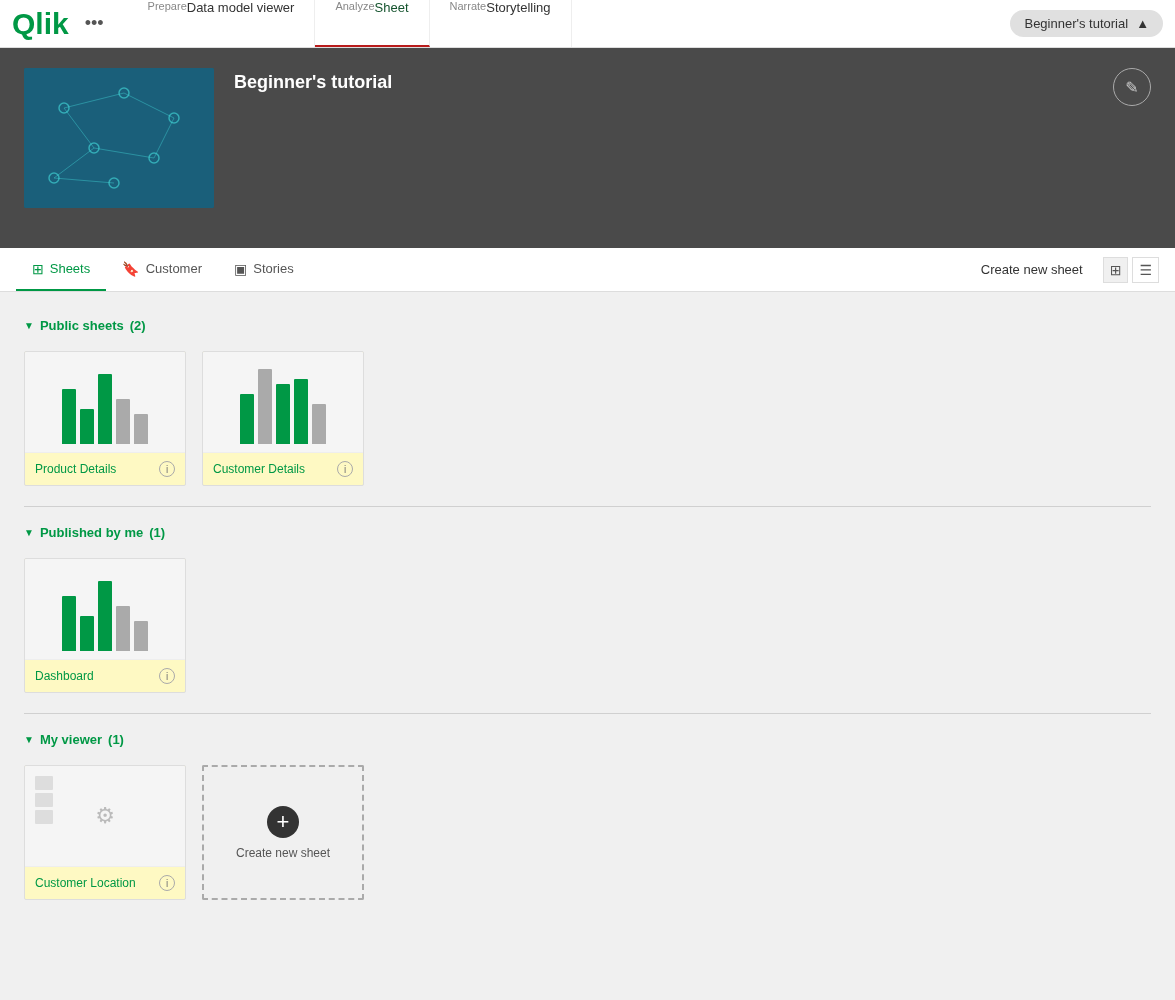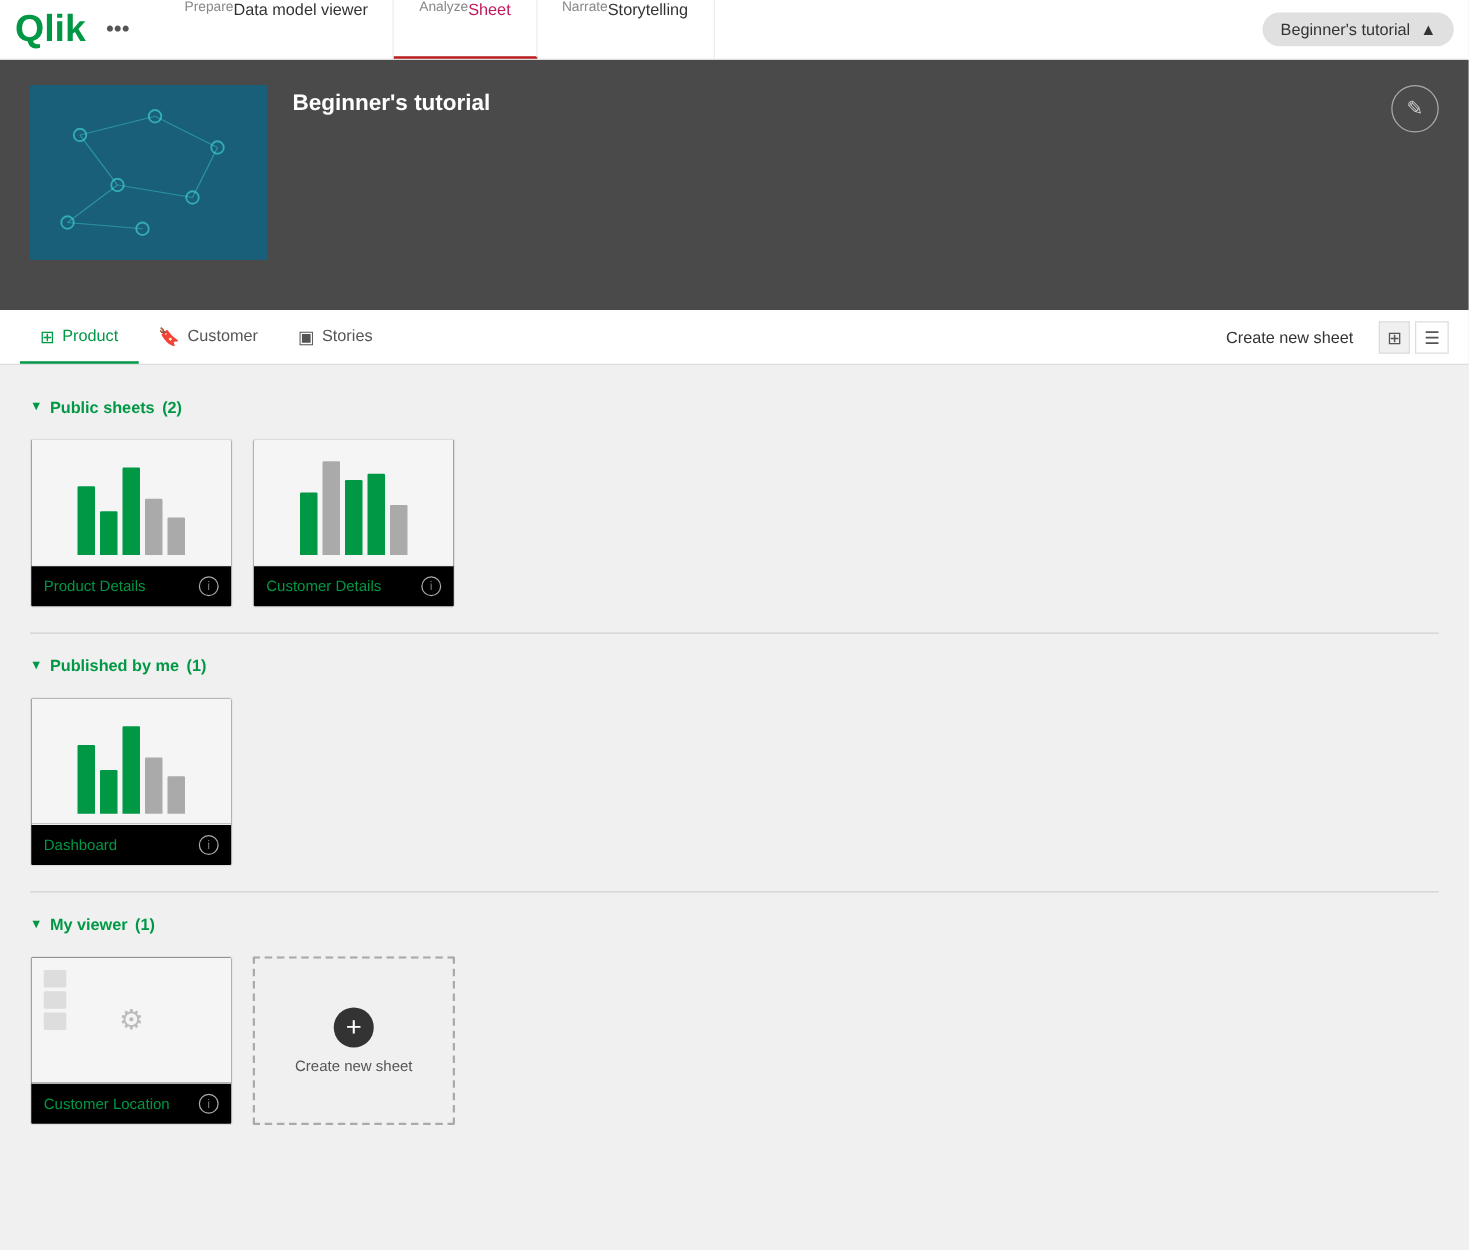--- a/index.html
+++ b/index.html
@@ -45,21 +45,21 @@
     .nav-section-label {
       font-size: 11px;
       color: #888;
     }
     .nav-section-value {
       font-size: 13px;
       color: #333;
       font-weight: 500;
     }
     .nav-section.active .nav-section-value {
-      color: #be185d;
+      color: #14532d;
     }
     .nav-section.active {
       border-bottom: 2px solid #b91c1c;
     }
     .breadcrumb-pill {
       margin-left: auto;
       display: flex;
       align-items: center;
       background: #e0e0e0;
       border-radius: 20px;
@@ -206,21 +206,21 @@
     }
     .section-divider {
       border: none;
       border-top: 1px solid #d0d0d0;
       margin: 4px 0;
     }
 
     
     .sheet-card {
       width: 162px;
-      background: #000000;
+      background: #fef9c3;
       border: 1px solid #ddd;
       border-radius: 2px;
       cursor: pointer;
       overflow: hidden;
     }
     .sheet-preview {
       height: 100px;
       background: #f5f5f5;
       display: flex;
       align-items: flex-end;
@@ -368,21 +368,21 @@
   </div>
 
   <button class="edit-btn">
     <span>✎</span>
   </button>
 </div>
 
 <div class="tabs-bar">
   <div class="tab-item active">
     <span class="tab-icon">⊞</span>
-    <span>Product</span>
+    <span>Sheets</span>
   </div>
   <div class="tab-item">
     <span class="tab-icon">🔖</span>
     <span>Customer</span>
   </div>
   <div class="tab-item">
     <span class="tab-icon">▣</span>
     <span>Stories</span>
   </div>
 

